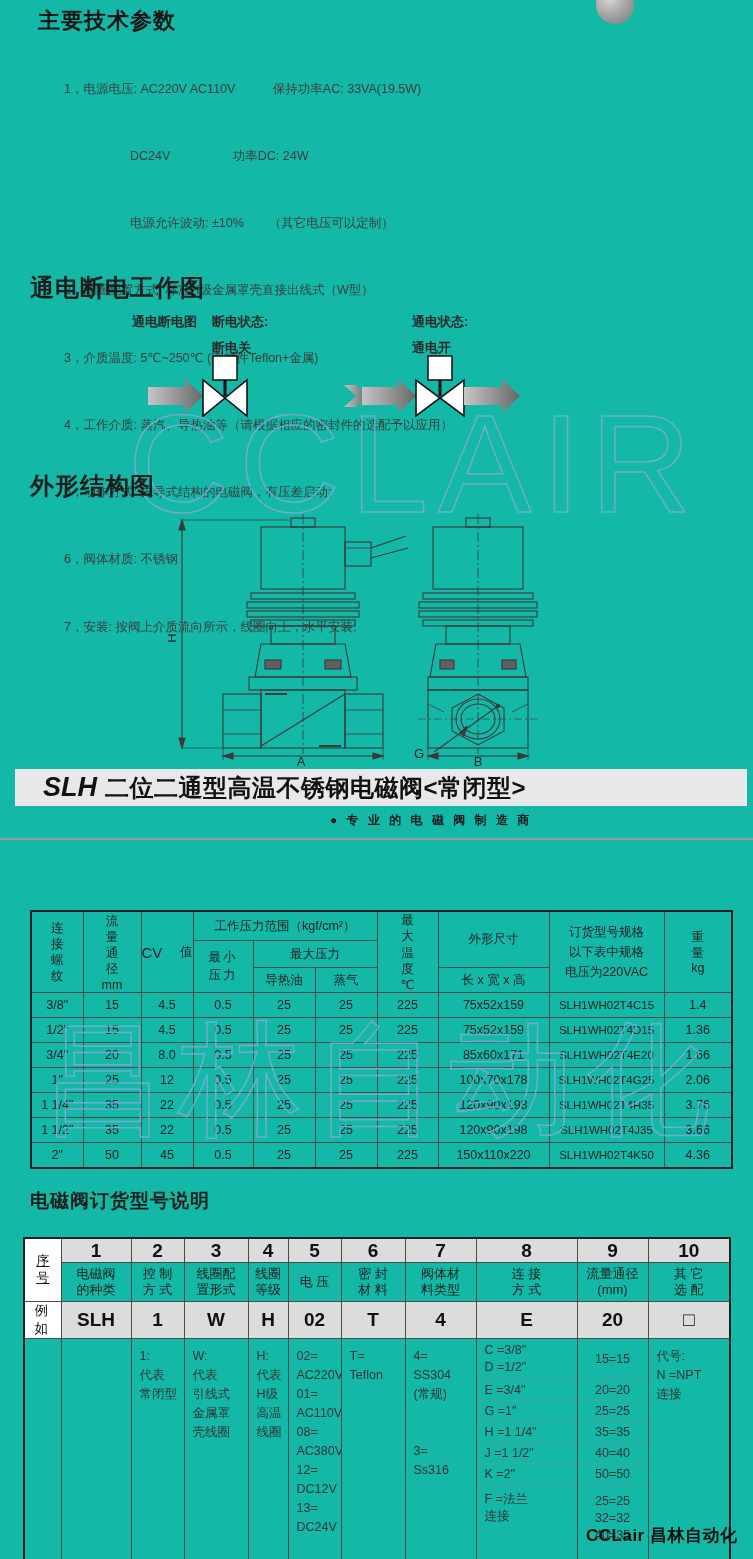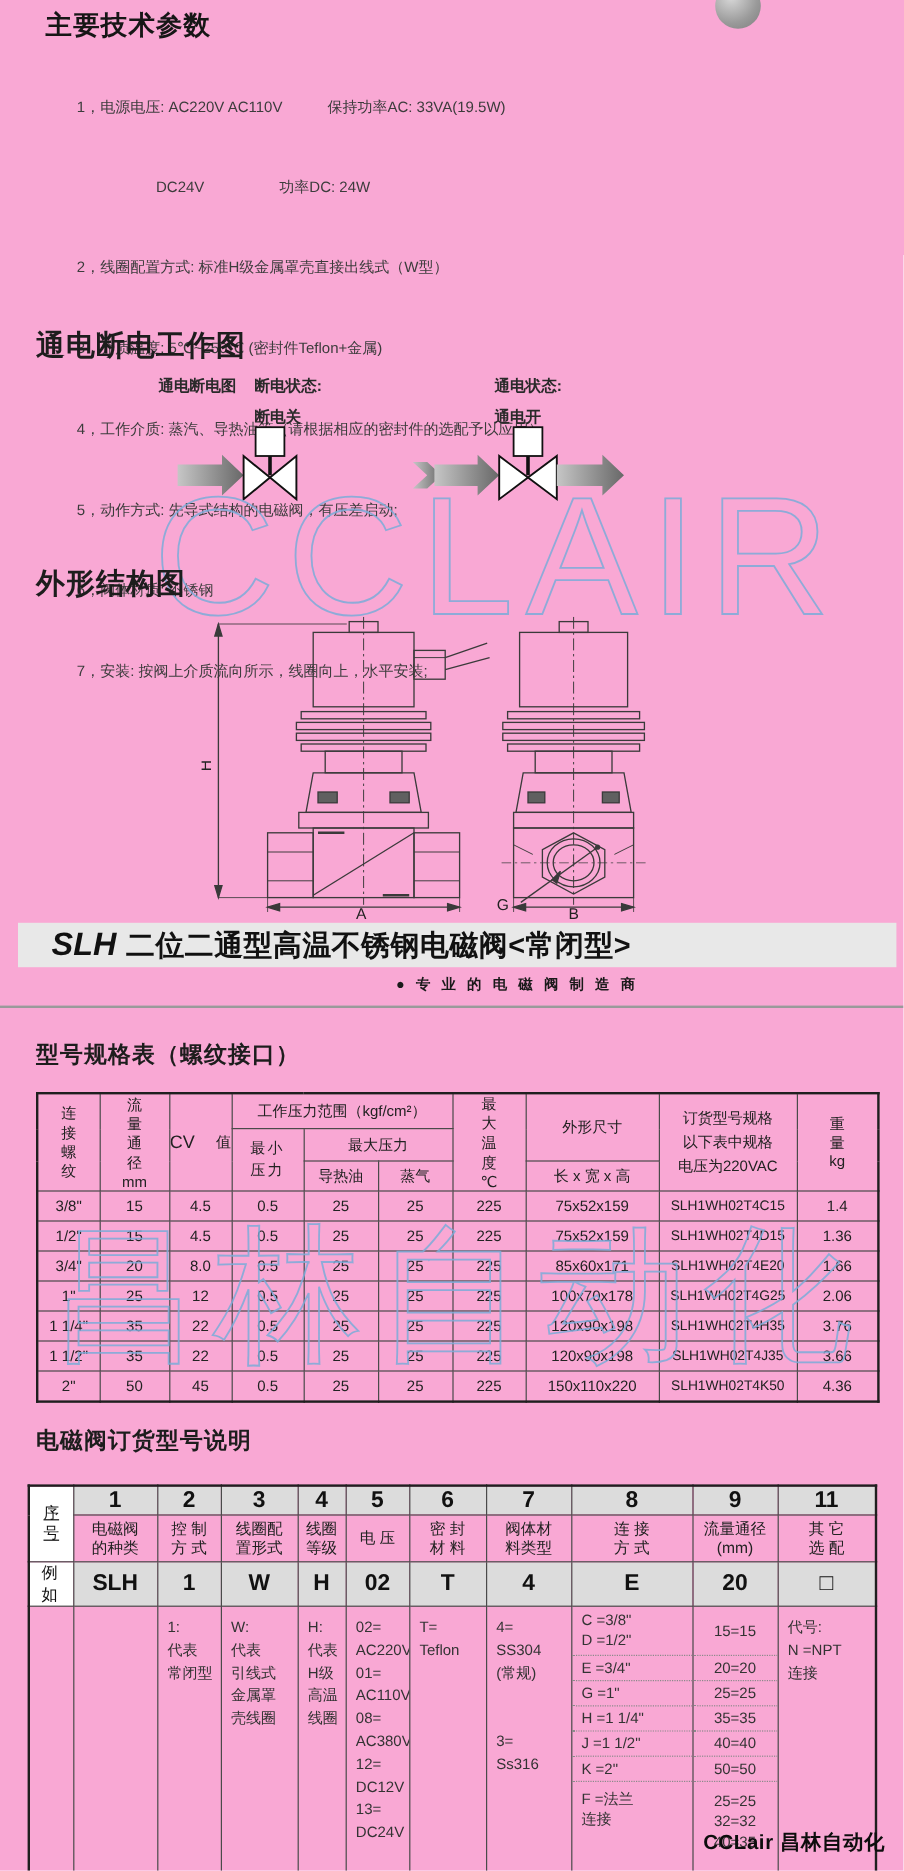--- a/index.html
+++ b/index.html
@@ -1,16 +1,16 @@
 <!DOCTYPE html>
 <html><head>
 <meta charset="utf-8">
 <style>
   html,body{margin:0;padding:0;background:#fff;}
-  #page{position:relative;width:753px;height:1559px;background:#f9a8d4;overflow:hidden;
+  #page{position:relative;width:753px;height:1559px;background:#14b8a6;overflow:hidden;
         font-family:"Liberation Sans","DejaVu Sans",sans-serif;color:#222;}
   .abs{position:absolute;}
 
   
   .h-main{font-size:22px;font-weight:bold;color:#161616;letter-spacing:1px;}
   .h-sec{font-size:24px;font-weight:bold;color:#1d1d1d;letter-spacing:1px;}
   .h-tbl{font-size:19px;font-weight:bold;color:#1d1d1d;letter-spacing:1px;}
 
   
   .tech-list{left:64px;top:33px;font-size:12.5px;color:#3c3c3c;line-height:22.4px;white-space:pre;}
@@ -88,20 +88,21 @@
 <body>
 
 <div id="page">
 
   <div class="abs h-main" style="left:38px;top:6px;">主要技术参数</div>
   <div class="abs sphere"></div>
 
   <div class="abs tech-list">
     <div>1，电源电压: AC220V AC110V　　　保持功率AC: 33VA(19.5W)</div>
     <div class="cont">DC24V　　　　　功率DC: 24W</div>
+    <div class="cont">电源允许波动: ±10%　　（其它电压可以定制）</div>
     <div>2，线圈配置方式: 标准H级金属罩壳直接出线式（W型）</div>
     <div>3，介质温度: 5℃~250℃ (密封件Teflon+金属)</div>
     <div>4，工作介质: 蒸汽、导热油等（请根据相应的密封件的选配予以应用）</div>
     <div>5，动作方式: 先导式结构的电磁阀，有压差启动;</div>
     <div>6，阀体材质: 不锈钢</div>
     <div>7，安装: 按阀上介质流向所示，线圈向上，水平安装;</div>
   </div>
 
   <div class="abs h-sec" style="left:30px;top:272px;">通电断电工作图</div>
 
@@ -220,21 +221,20 @@
     <text x="310" y="252" font-size="13" fill="#222" text-anchor="middle">B</text>
   </svg>
 
   <div class="abs banner">
     <span class="model">SLH</span>
     <span class="btitle">二位二通型高温不锈钢电磁阀&lt;常闭型&gt;</span>
   </div>
   <div class="abs subtitle">● 专 业 的 电 磁 阀 制 造 商</div>
   <div class="abs rule"></div>
 
-  <div class="abs h-tbl" style="left:30px;top:866px;">型号规格表（螺纹接口）</div>
 
   <table class="abs spec" style="left:30px;top:910px;width:701px;">
     <colgroup>
       <col style="width:52px">
         <col style="width:58px">
         <col style="width:52px">
         <col style="width:60px">
       <col style="width:62px">
         <col style="width:62px">
         <col style="width:61px">
@@ -396,21 +396,21 @@
           </th>
         <th>1</th>
         <th>2</th>
         <th>3</th>
         <th>4</th>
         <th>5</th>
         <th>6</th>
         <th>7</th>
         <th>8</th>
         <th>9</th>
-        <th>11</th>
+        <th>10</th>
       </tr>
       <tr class="lrow">
         <th class="preline">电磁阀
 的种类</th>
         <th class="preline">控 制
 方 式</th>
         <th class="preline">线圈配
 置形式</th>
         <th class="preline">线圈
 等级</th>

